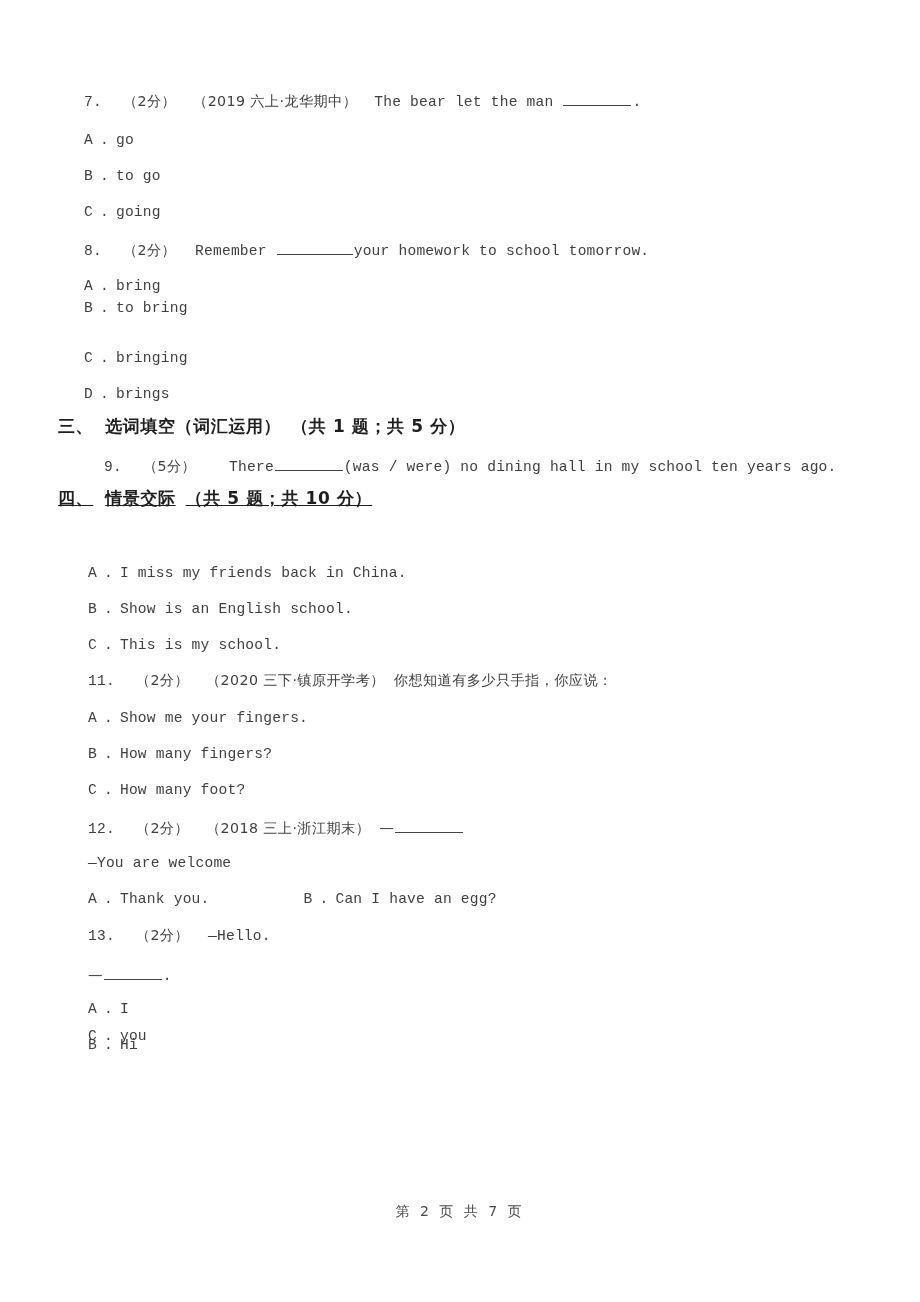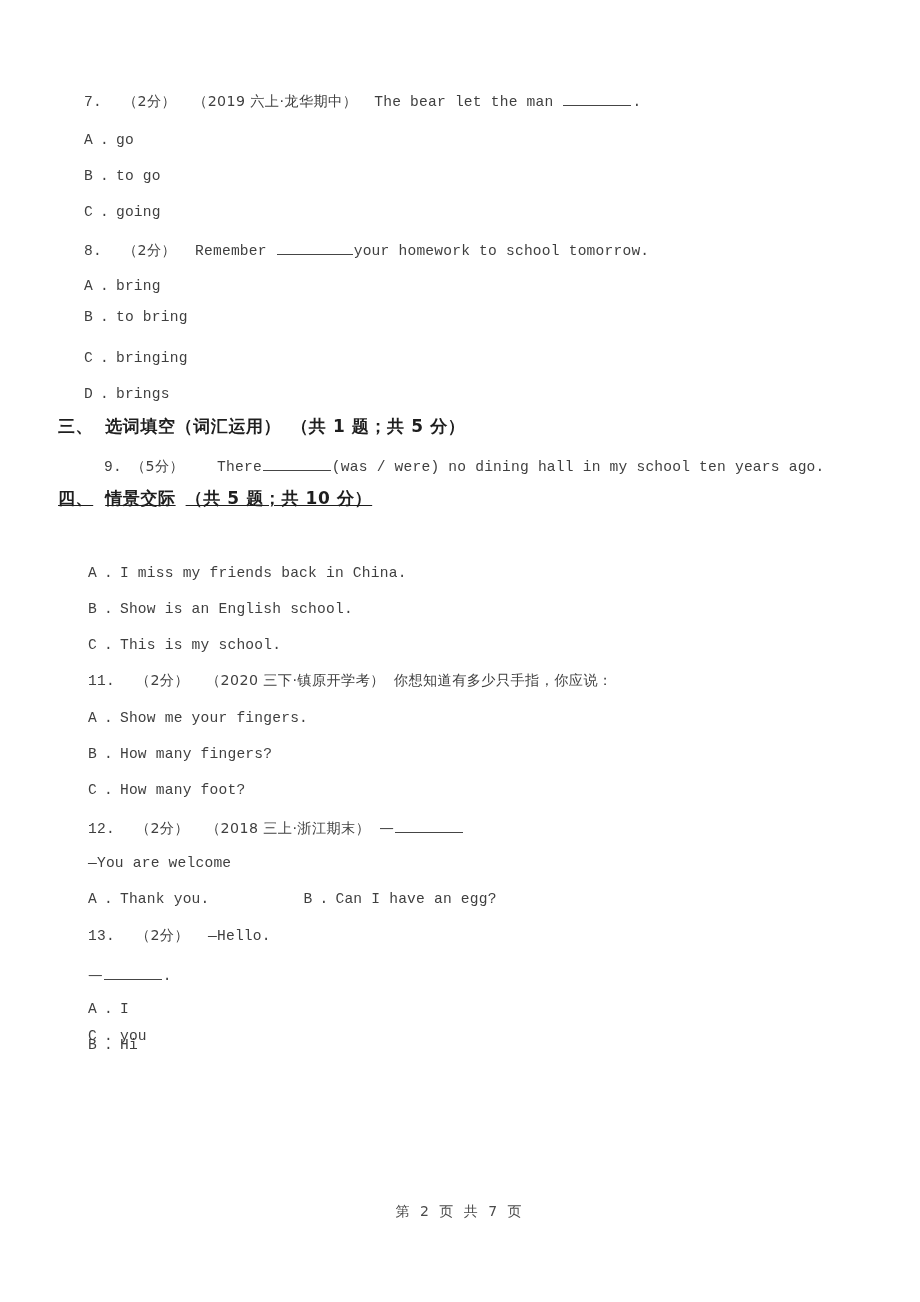--- a/index.html
+++ b/index.html
@@ -124,37 +124,37 @@
   <div class="row q-line" style="left:84px; top:241px;">
     <span>8.</span>
     <span class="cjk" style="margin-left:12px;">（2分）</span>
     <span style="margin-left:10px;">Remember</span>
     <span class="blank blank-lg"></span><span>your homework to school tomorrow.</span>
   </div>
 
   <div class="row opt-line" style="left:84px; top:279px;">
     <span>A</span><span style="margin:0 7px;">.</span><span>bring</span>
   </div>
-  <div class="row opt-line" style="left:84px; top:310px;">
+  <div class="row opt-line" style="left:84px; top:301px;">
     <span>B</span><span style="margin:0 7px;">.</span><span>to bring</span>
   </div>
   <div class="row opt-line" style="left:84px; top:351px;">
     <span>C</span><span style="margin:0 7px;">.</span><span>bringing</span>
   </div>
   <div class="row opt-line" style="left:84px; top:387px;">
     <span>D</span><span style="margin:0 7px;">.</span><span>brings</span>
   </div>
 
   <div class="section-head" style="left:58px; top:418px;">
     <span class="num">三、</span><span>选词填空（词汇运用）</span><span class="meta" style="margin-left:10px;">（共 1 题；共 5 分）</span>
   </div>
 
   <div class="row q-line" style="left:104px; top:457px;">
     <span>9.</span>
-    <span class="cjk" style="">（5分）</span>
+    <span class="cjk" style="margin-left:12px;">（5分）</span>
     <span style="margin-left:24px;text-align:right;">There</span><span class="blank blank-md"></span><span>(was / were) no dining hall in my school ten years ago.</span>
   </div>
 
   <div class="section-head" style="left:58px; top:490px;text-decoration:underline;">
     <span class="num">四、</span><span>情景交际</span><span class="meta" style="margin-left:10px;">（共 5 题；共 10 分）</span>
   </div>
 
 
   <div class="row opt-line" style="left:88px; top:566px;">
     <span>A</span><span style="margin:0 7px;">.</span><span>I miss my friends back in China.</span>

